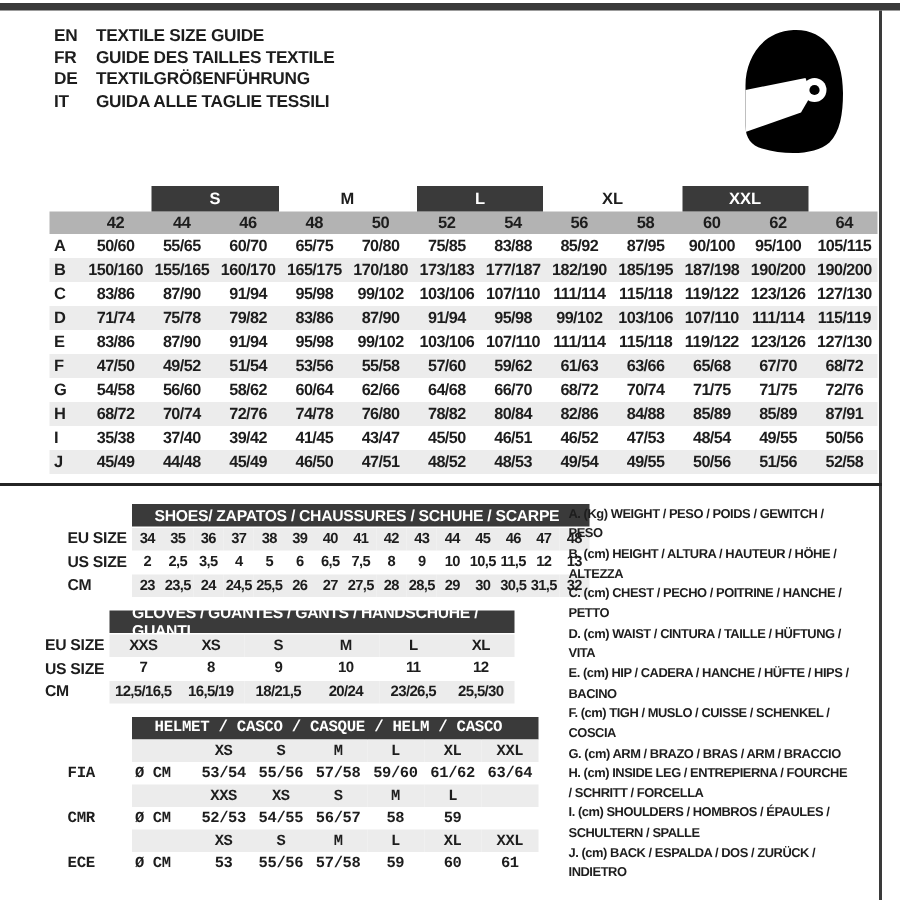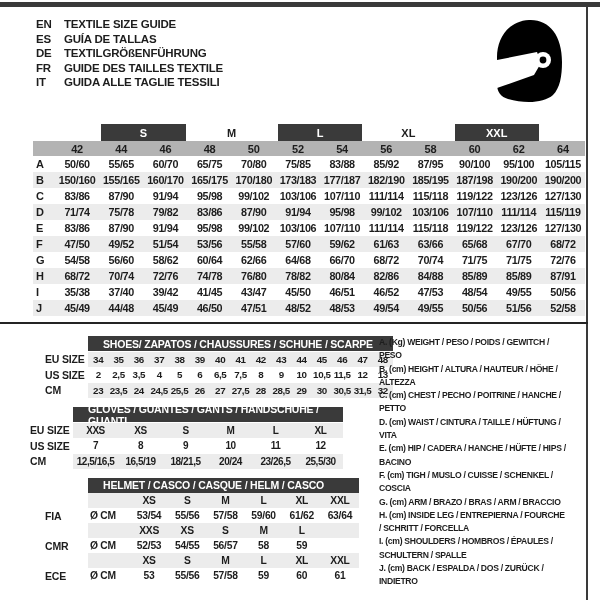--- a/index.html
+++ b/index.html
@@ -44,50 +44,46 @@
         font-size:9.8px;letter-spacing:-0.4px;}
   .srow .cell2{text-align:center;height:100%;display:flex;align-items:center;justify-content:center;}
 
   #gloves{position:absolute;left:18px;top:407px;width:325px;}
   .grow{display:grid;grid-template-columns:55px repeat(6,1fr);align-items:center;height:15.5px;
         font-size:10px;letter-spacing:-0.45px;}
   .grow .cell2{text-align:center;height:100%;display:flex;align-items:center;justify-content:center;}
 
   #helmetT{position:absolute;left:33px;top:477px;width:326px;}
   .hrow{display:grid;grid-template-columns:55px 42px repeat(6,1fr);align-items:center;height:15px;
-        font-size:10.3px;letter-spacing:-0.25px;}
+        font-size:10.3px;letter-spacing:-0.25px;font-family:Liberation Mono, monospace;}
   .hrow.title{height:16px;}
   .hcell{text-align:center;height:100%;display:flex;align-items:center;justify-content:center;}
   .hcell.unit{justify-content:flex-start;padding-left:2px;}
 
   
   #legend{position:absolute;left:379px;top:336px;width:188px;font-size:8.6px;line-height:13.3px;letter-spacing:-0.3px;}
 </style>
 </head>
 <body>
 
 <div class="topbar"></div>
 <div class="rightline"></div>
 
 <div id="langs">
     <div class="lang-row">
       <div class="lang-code">EN</div>
       <div class="lang-text">TEXTILE SIZE GUIDE</div>
     </div>
     <div class="lang-row">
-      <div class="lang-code">ES</div>
-      <div class="lang-text">GUÍA DE TALLAS</div>
+      <div class="lang-code">FR</div>
+      <div class="lang-text">GUIDE DES TAILLES TEXTILE</div>
     </div>
     <div class="lang-row">
       <div class="lang-code">DE</div>
       <div class="lang-text">TEXTILGRÖßENFÜHRUNG</div>
-    </div>
-    <div class="lang-row">
-      <div class="lang-code">FR</div>
-      <div class="lang-text">GUIDE DES TAILLES TEXTILE</div>
     </div>
     <div class="lang-row">
       <div class="lang-code">IT</div>
       <div class="lang-text">GUIDA ALLE TAGLIE TESSILI</div>
     </div>
   </div>
 
 <div id="helmet-icon">
   <svg viewBox="0 0 72 86" width="72" height="86" aria-hidden="true">
     <path d="M37 2 C 16 3 5 21 5 39 L5 66 C5 74 9 79 16 81 C33 86 52 85 61 77 C68 70 70 58 70 44 C70 17 57 1 37 2 Z" fill="#000"></path>

